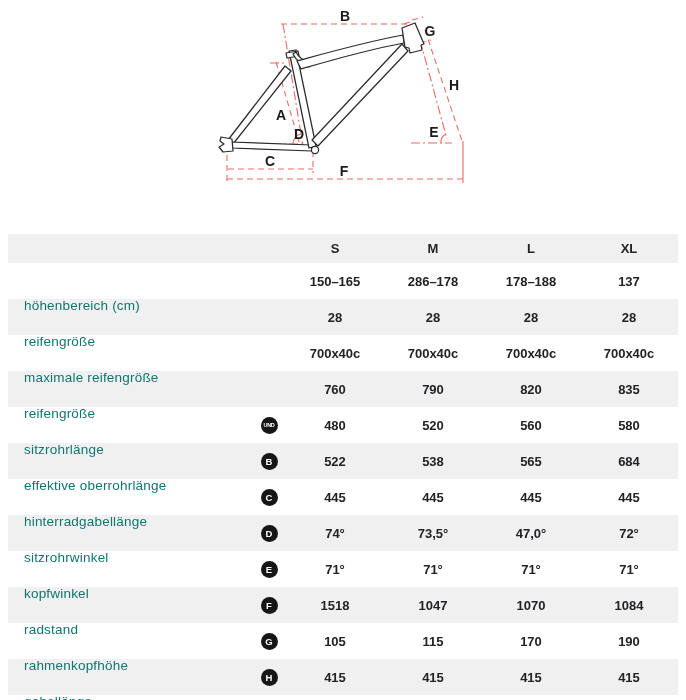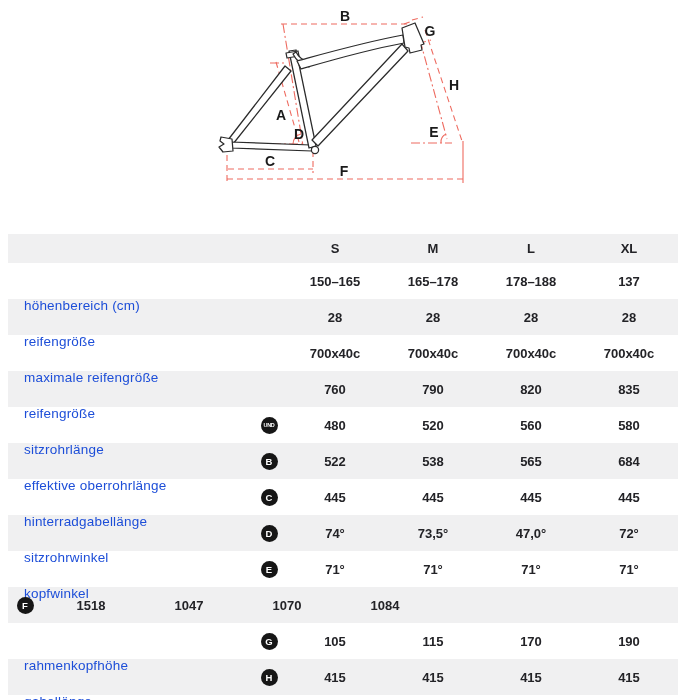--- a/index.html
+++ b/index.html
@@ -12,21 +12,21 @@
   .dashdot{stroke-dasharray:9 3 2 3;}
   .frame{stroke:#2b2b2b;stroke-width:1.25;fill:#ffffff;stroke-linejoin:round;}
   .dimlabel{font-family:"Liberation Sans",sans-serif;font-weight:bold;font-size:14px;
             fill:#1a1a1a;text-anchor:middle;}
   
   .geo-table{position:absolute;left:8px;top:234px;width:670px;}
   .trow{display:flex;align-items:center;height:36px;}
   .trow.head{height:29px;}
   .trow.alt{background:#f0f0f1;}
   .cell{box-sizing:border-box;}
-  .cell.label{flex:1;padding-left:16px;font-size:13.5px;color:#1d4ed8;letter-spacing:.2px;margin-top:48px;}
+  .cell.label{flex:1;padding-left:16px;font-size:13.5px;color:#0f766e;letter-spacing:.2px;margin-top:48px;}
   .cell.badge-cell{width:34px;display:flex;justify-content:center;align-items:center;}
   .cell.val{width:98px;text-align:center;font-weight:bold;font-size:13px;color:#232327;}
   .trow.head .cell.val{font-size:13px;}
   .badge{width:17px;height:17px;border-radius:50%;background:#161616;color:#ffffff;
          font-weight:bold;font-size:9.5px;line-height:17px;text-align:center;
          display:block;}
   .badge:empty{visibility:hidden;}
   .badge.badge-multi{font-size:5.5px;letter-spacing:-0.3px;}
 </style>
 </head>
@@ -100,21 +100,21 @@
       <div class="cell val">L</div>
       <div class="cell val">XL</div>
     </div>
 
     <div class="trow">
       <div class="cell label">höhenbereich (cm)</div>
       <div class="cell badge-cell">
           <span class="badge"></span>
         </div>
       <div class="cell val">150–165</div>
-      <div class="cell val">165–178</div>
+      <div class="cell val">286–178</div>
       <div class="cell val">178–188</div>
       <div class="cell val">137</div>
     </div>
 
     <div class="trow alt">
       <div class="cell label">reifengröße</div>
       <div class="cell badge-cell">
           <span class="badge"></span>
         </div>
       <div class="cell val">28</div>
@@ -194,20 +194,21 @@
       <div class="cell badge-cell">
           <span class="badge">E</span>
         </div>
       <div class="cell val">71°</div>
       <div class="cell val">71°</div>
       <div class="cell val">71°</div>
       <div class="cell val">71°</div>
     </div>
 
     <div class="trow alt">
+      <div class="cell label">radstand</div>
       <div class="cell badge-cell">
           <span class="badge">F</span>
         </div>
       <div class="cell val">1518</div>
       <div class="cell val">1047</div>
       <div class="cell val">1070</div>
       <div class="cell val">1084</div>
     </div>
 
     <div class="trow">

